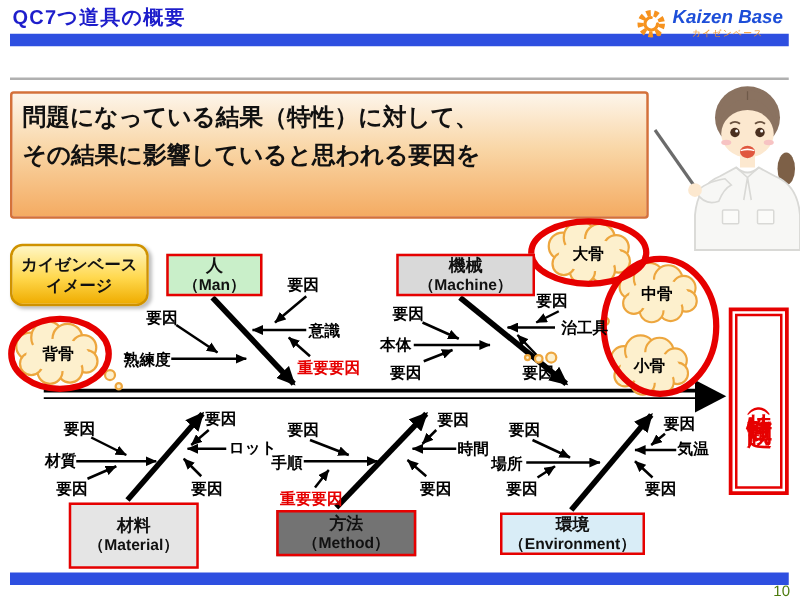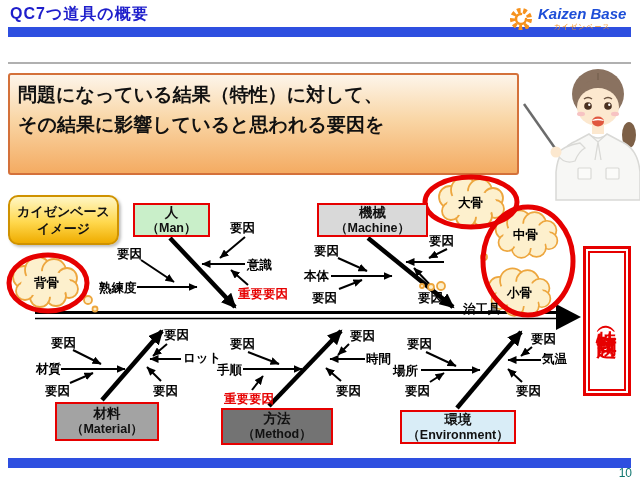--- a/index.html
+++ b/index.html
@@ -37,21 +37,21 @@
        align-items:center;justify-content:center;z-index:3;box-sizing:border-box;}
   .cat .jp{font-size:13.5px;font-weight:bold;color:#111;line-height:16px;}
   .cat .en{font-size:12.5px;font-weight:bold;color:#111;line-height:15px;}
   
   .effect{left:583px;top:246px;width:48px;height:150px;border:3px solid #e60000;padding:2px;
           box-sizing:border-box;z-index:3;background:#fff;}
   .effect-inner{width:100%;height:100%;border:2px solid #e60000;box-sizing:border-box;
           display:flex;align-items:center;justify-content:center;}
   .effect-text{writing-mode:vertical-rl;font-size:20px;font-weight:bold;color:#e60000;
           letter-spacing:2px;line-height:1;}
-  .page-num{right:8px;top:466px;font-size:12px;color:#0f766e;}
+  .page-num{right:8px;top:466px;font-size:12px;color:#4d7c0f;}
   svg{position:absolute;left:0;top:0;}
 </style>
 </head>
 <body>
 
 <div class="slide">
 
   <div class="abs title">QC7つ道具の概要</div>
   <div class="abs bar top"></div>
   <div class="abs logo">
@@ -243,21 +243,21 @@
   <span class="lbl" style="left:507px;top:285px;">小骨</span>
 
   <div class="cat" style="left:133px;top:203px;width:77px;height:34px;background:#c9efc9;">
     <div class="jp">人</div>
     <div class="en">（Man）</div>
   </div>
   <div class="cat" style="left:317px;top:203px;width:111px;height:34px;background:#d9d9d9;">
     <div class="jp">機械</div>
     <div class="en">（Machine）</div>
   </div>
-  <div class="cat" style="left:55px;top:402px;width:104px;height:39px;background:#a3a3a3;">
+  <div class="cat" style="left:55px;top:402px;width:104px;height:53px;background:#e5e5e5;">
     <div class="jp">材料</div>
     <div class="en">（Material）</div>
   </div>
   <div class="cat" style="left:221px;top:408px;width:112px;height:37px;background:#737373;">
     <div class="jp">方法</div>
     <div class="en">（Method）</div>
   </div>
   <div class="cat" style="left:400px;top:410px;width:116px;height:34px;background:#d9edf7;">
     <div class="jp">環境</div>
     <div class="en">（Environment）</div>
@@ -272,21 +272,21 @@
   <span class="lbl" style="left:117px;top:246px;">要因</span>
   <span class="lbl" style="left:99px;top:280px;">熟練度</span>
   <span class="lbl" style="left:230px;top:220px;">要因</span>
   <span class="lbl" style="left:247px;top:257px;">意識</span>
   <span class="lbl red" style="left:238px;top:286px;">重要要因</span>
 
   <span class="lbl" style="left:314px;top:243px;">要因</span>
   <span class="lbl" style="left:304px;top:268px;">本体</span>
   <span class="lbl" style="left:312px;top:290px;">要因</span>
   <span class="lbl" style="left:429px;top:233px;">要因</span>
-  <span class="lbl" style="left:463px;top:254px;margin-top:47px;">治工具</span>
+  <span class="lbl" style="left:449px;top:254px;">治工具</span>
   <span class="lbl" style="left:418px;top:290px;">要因</span>
 
   <span class="lbl" style="left:51px;top:335px;">要因</span>
   <span class="lbl" style="left:36px;top:361px;">材質</span>
   <span class="lbl" style="left:45px;top:383px;">要因</span>
   <span class="lbl" style="left:164px;top:327px;">要因</span>
   <span class="lbl" style="left:183px;top:350px;">ロット</span>
   <span class="lbl" style="left:153px;top:383px;">要因</span>
 
   <span class="lbl" style="left:230px;top:336px;">要因</span>

